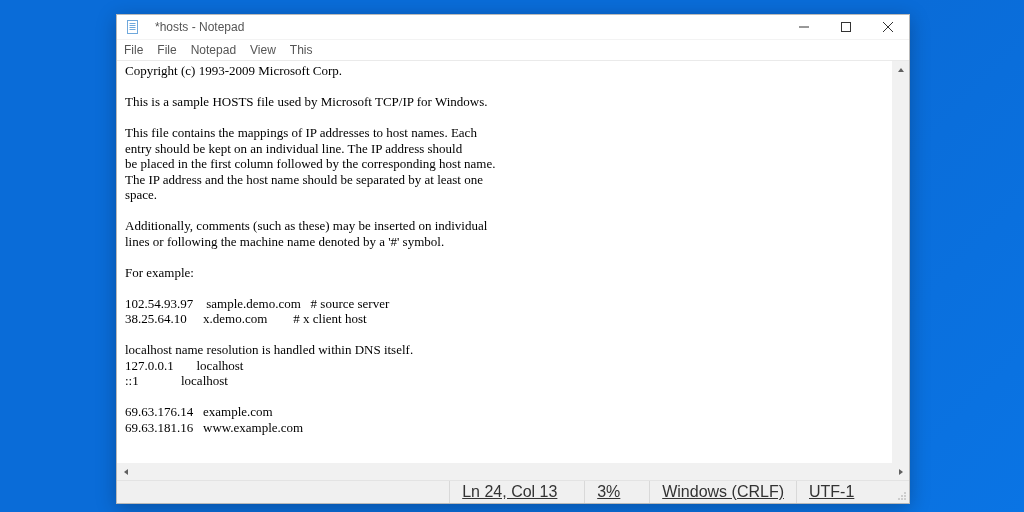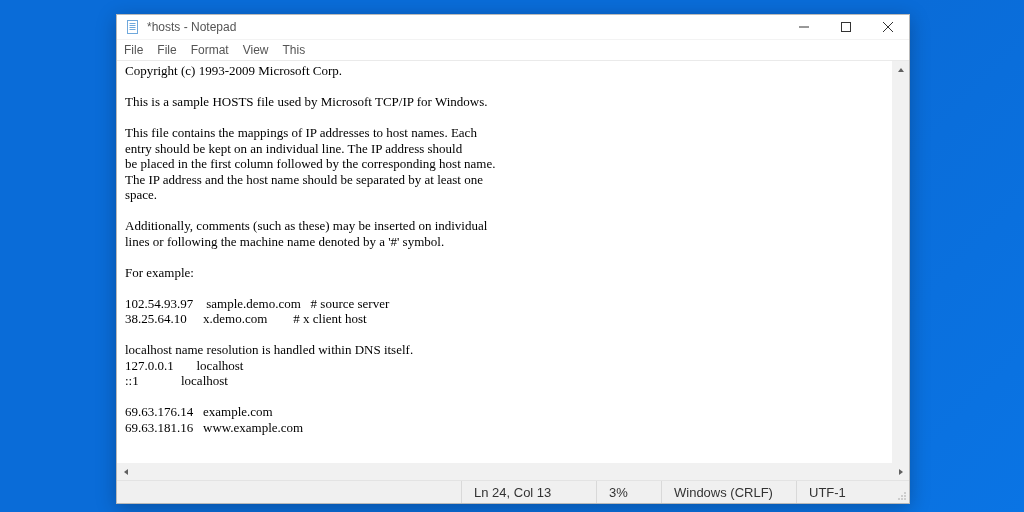--- a/index.html
+++ b/index.html
@@ -1,32 +1,32 @@
 <!DOCTYPE html>
 <html><head>
 <meta charset="utf-8">
 <style>
   html,body{margin:0;padding:0;width:1024px;height:512px;overflow:hidden;font-family:"Segoe UI",Arial,sans-serif;font-size:12px;}
   .desktop{width:1024px;height:512px;background:linear-gradient(135deg,#0a6cd8 0%,#0a6cd8 60%,#0a74e4 100%);position:relative;}
   .window{position:absolute;left:116px;top:14px;width:792px;height:488px;background:#ffffff;border:1px solid #b9b9b9;box-shadow:0 4px 18px rgba(0,0,0,.25);display:flex;flex-direction:column;}
-  .titlebar{height:24px;display:flex;align-items:center;background:#ffffff;border-bottom:1px solid #f3f3f3;}
+  .titlebar{height:24px;display:flex;align-items:center;background:#ffffff;border-bottom:1px solid #f3f3f3;gap:8px;}
   .title-icon{width:16px;height:16px;margin:0 6px 0 8px;display:flex;align-items:center;justify-content:center;}
   .title-text{flex:1;font-size:12px;color:#555;}
   .winctl{display:flex;height:24px;}
   .winbtn{width:42px;height:24px;display:flex;align-items:center;justify-content:center;color:#555;}
   .menubar{height:20px;display:flex;align-items:center;padding:0 0;background:#ffffff;}
   .menuitem{padding:1px 7px;color:#555;font-size:12px;}
   .editor-wrap{flex:1;position:relative;border-top:1px solid #eaeaea;display:flex;flex-direction:column;min-height:0;}
   .editor{flex:1;overflow:hidden;padding:2px 2px 2px 8px;font-family:Liberation Serif, serif;font-size:13px;line-height:15.5px;color:#000;white-space:pre;}
   .scroll-right{position:absolute;right:0;top:0;bottom:17px;width:17px;background:#f1f1f1;display:flex;flex-direction:column;align-items:center;justify-content:flex-start;}
   .scroll-arrow{width:17px;height:17px;display:flex;align-items:center;justify-content:center;color:#606060;}
   .scroll-bottom{height:17px;background:#f1f1f1;display:flex;align-items:center;}
   .scroll-left-arr,.scroll-right-arr{width:17px;height:17px;display:flex;align-items:center;justify-content:center;color:#606060;}
   .scroll-track{flex:1;}
-  .statusbar{height:22px;border-top:1px solid #e3e3e3;background:#f0f0f0;display:flex;font-size:13px;color:#333;}
+  .statusbar{height:22px;border-top:1px solid #e3e3e3;background:#f0f0f0;display:flex;font-size:16px;color:#333;text-decoration:underline;}
   .status-spacer{flex:1;}
   .status-cell{border-left:1px solid #d9d9d9;padding:0 12px;display:flex;align-items:center;min-width:40px;}
   .status-cell.wide{min-width:110px;}
   .status-grip{width:16px;display:flex;align-items:flex-end;justify-content:flex-end;padding:0 2px 2px 0;color:#a0a0a0;}
   svg{display:block;}
 </style>
 </head>
 <body>
 
 <div class="desktop">
@@ -59,21 +59,21 @@
               <line x1="0" y1="0" x2="10" y2="10" stroke="#333" stroke-width="1"></line>
               <line x1="10" y1="0" x2="0" y2="10" stroke="#333" stroke-width="1"></line>
             </svg>
         </div>
       </div>
     </div>
 
     <div class="menubar">
       <span class="menuitem">File</span>
       <span class="menuitem">File</span>
-      <span class="menuitem">Format</span>
+      <span class="menuitem">Notepad</span>
       <span class="menuitem">View</span>
       <span class="menuitem">This</span>
     </div>
 
     <div class="editor-wrap">
       <div class="editor">Copyright (c) 1993-2009 Microsoft Corp.
 
 This is a sample HOSTS file used by Microsoft TCP/IP for Windows.
 
 This file contains the mappings of IP addresses to host names. Each

